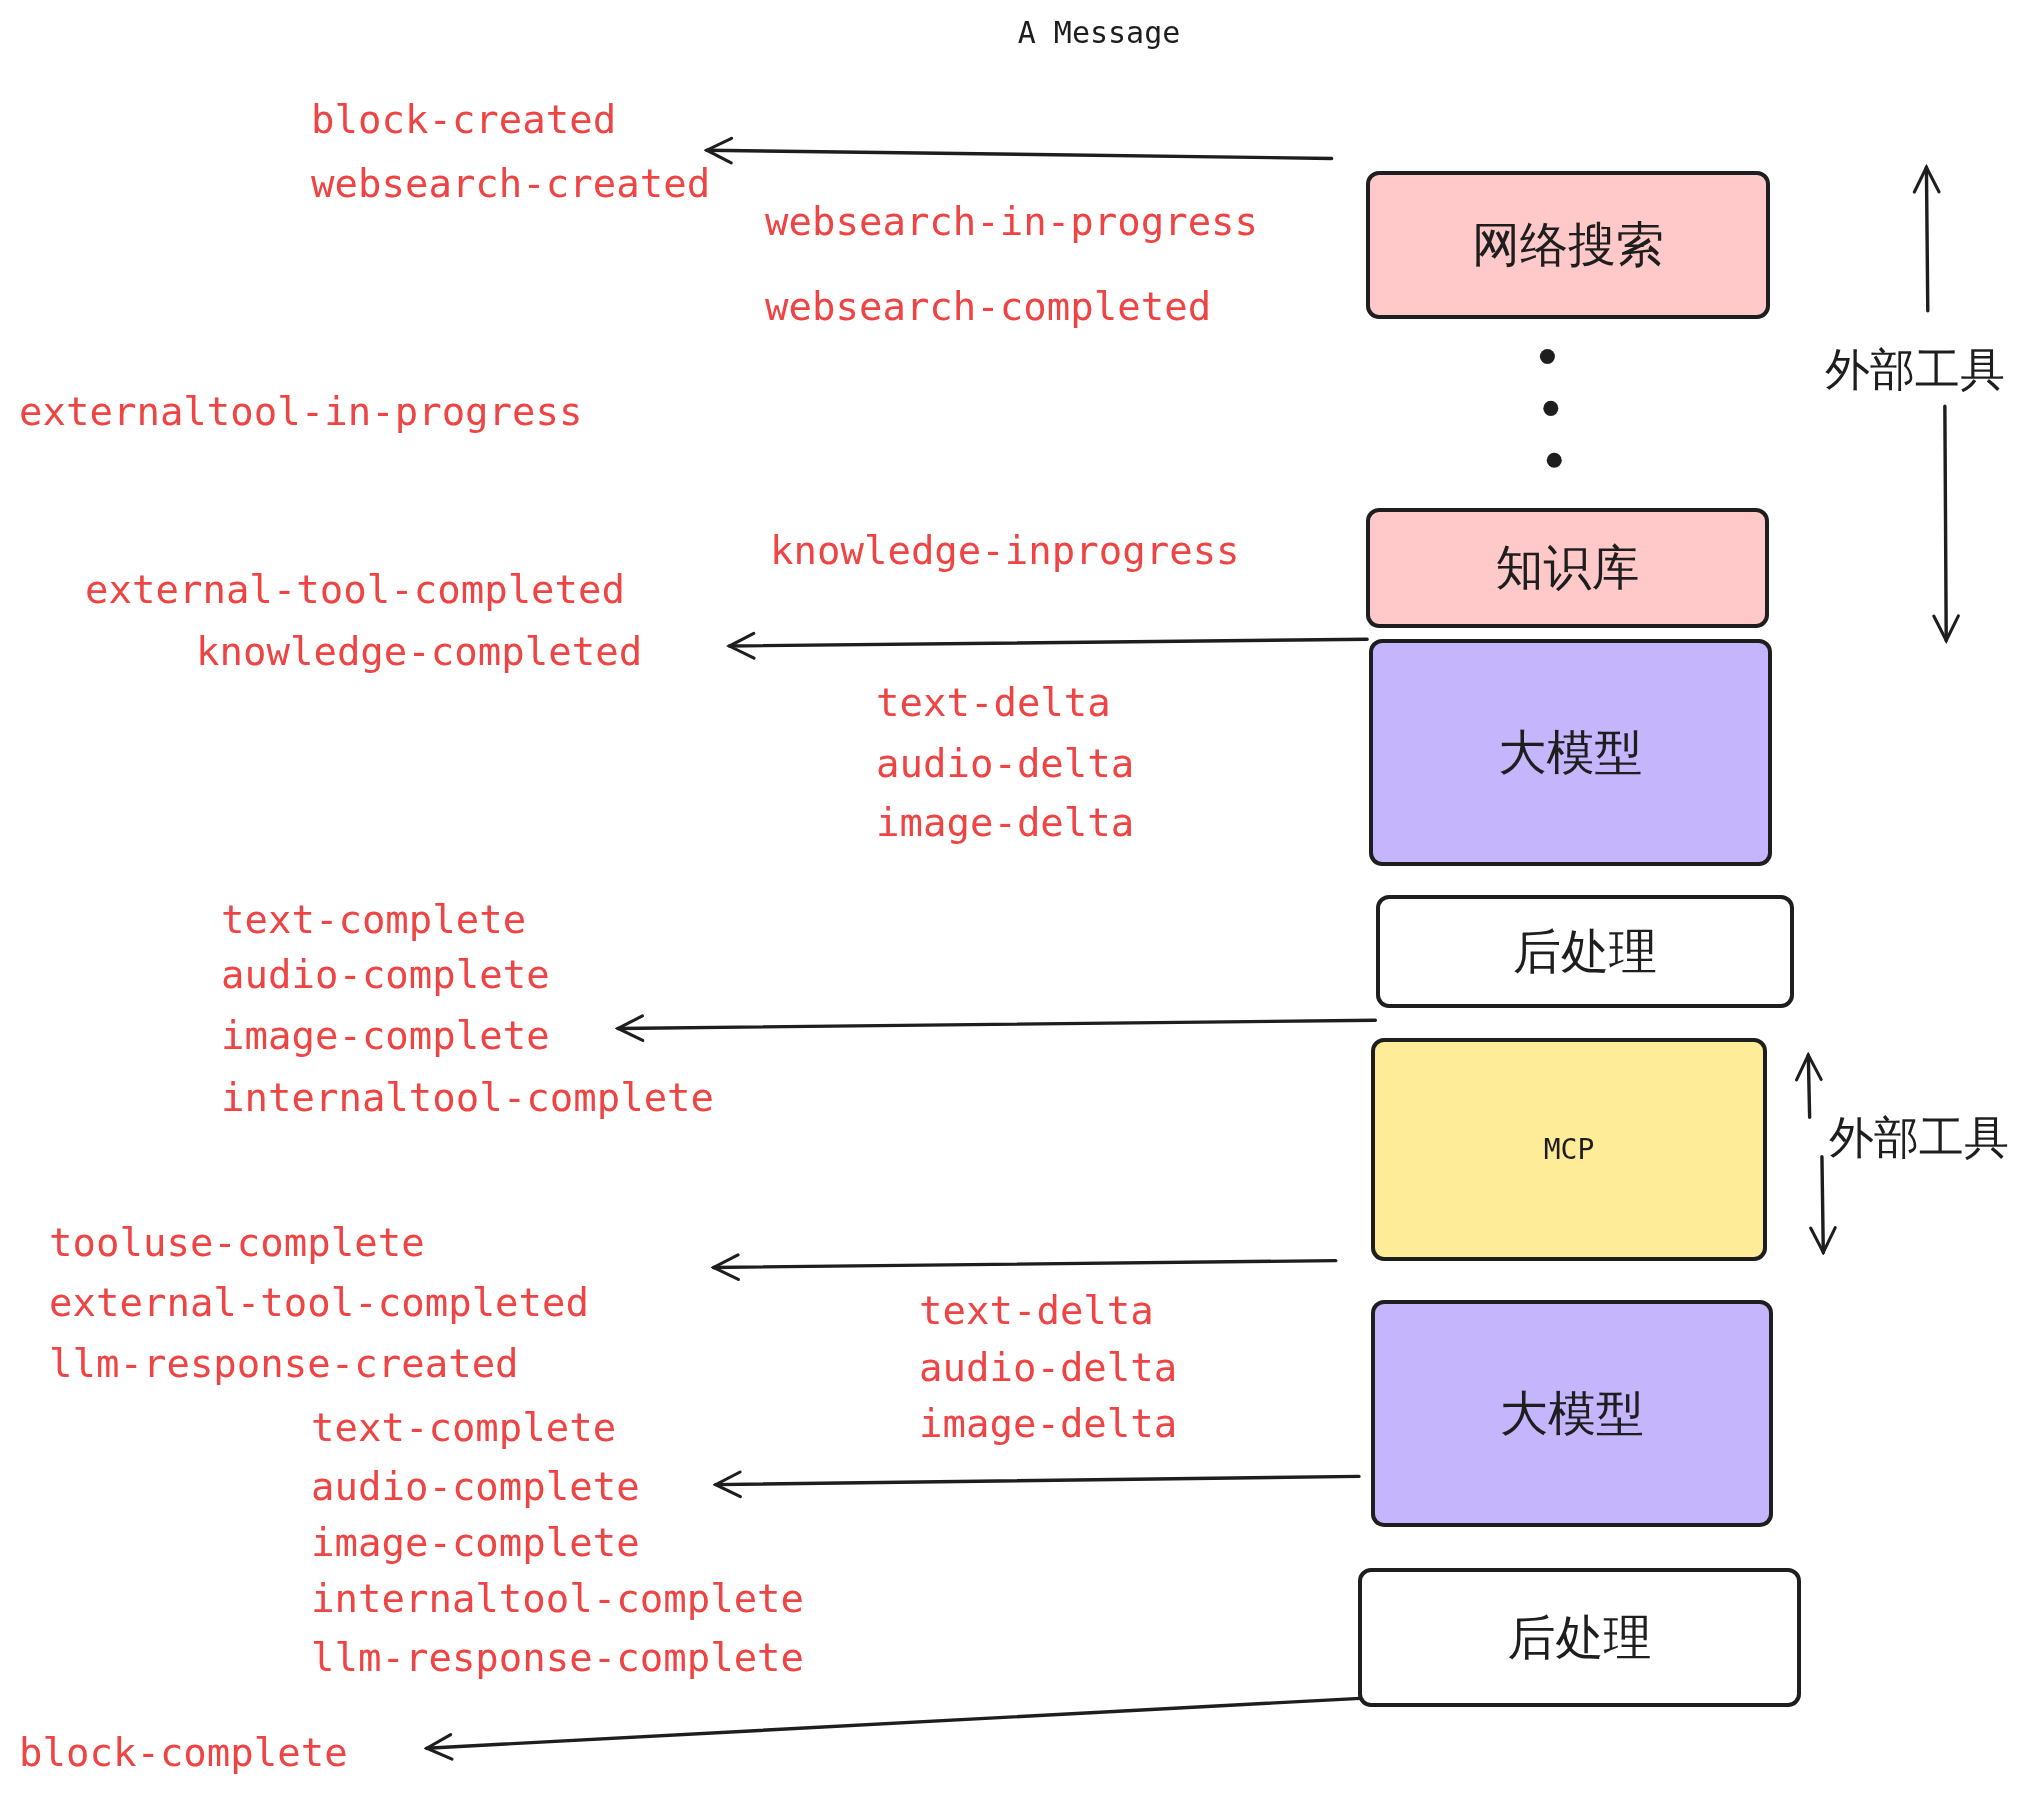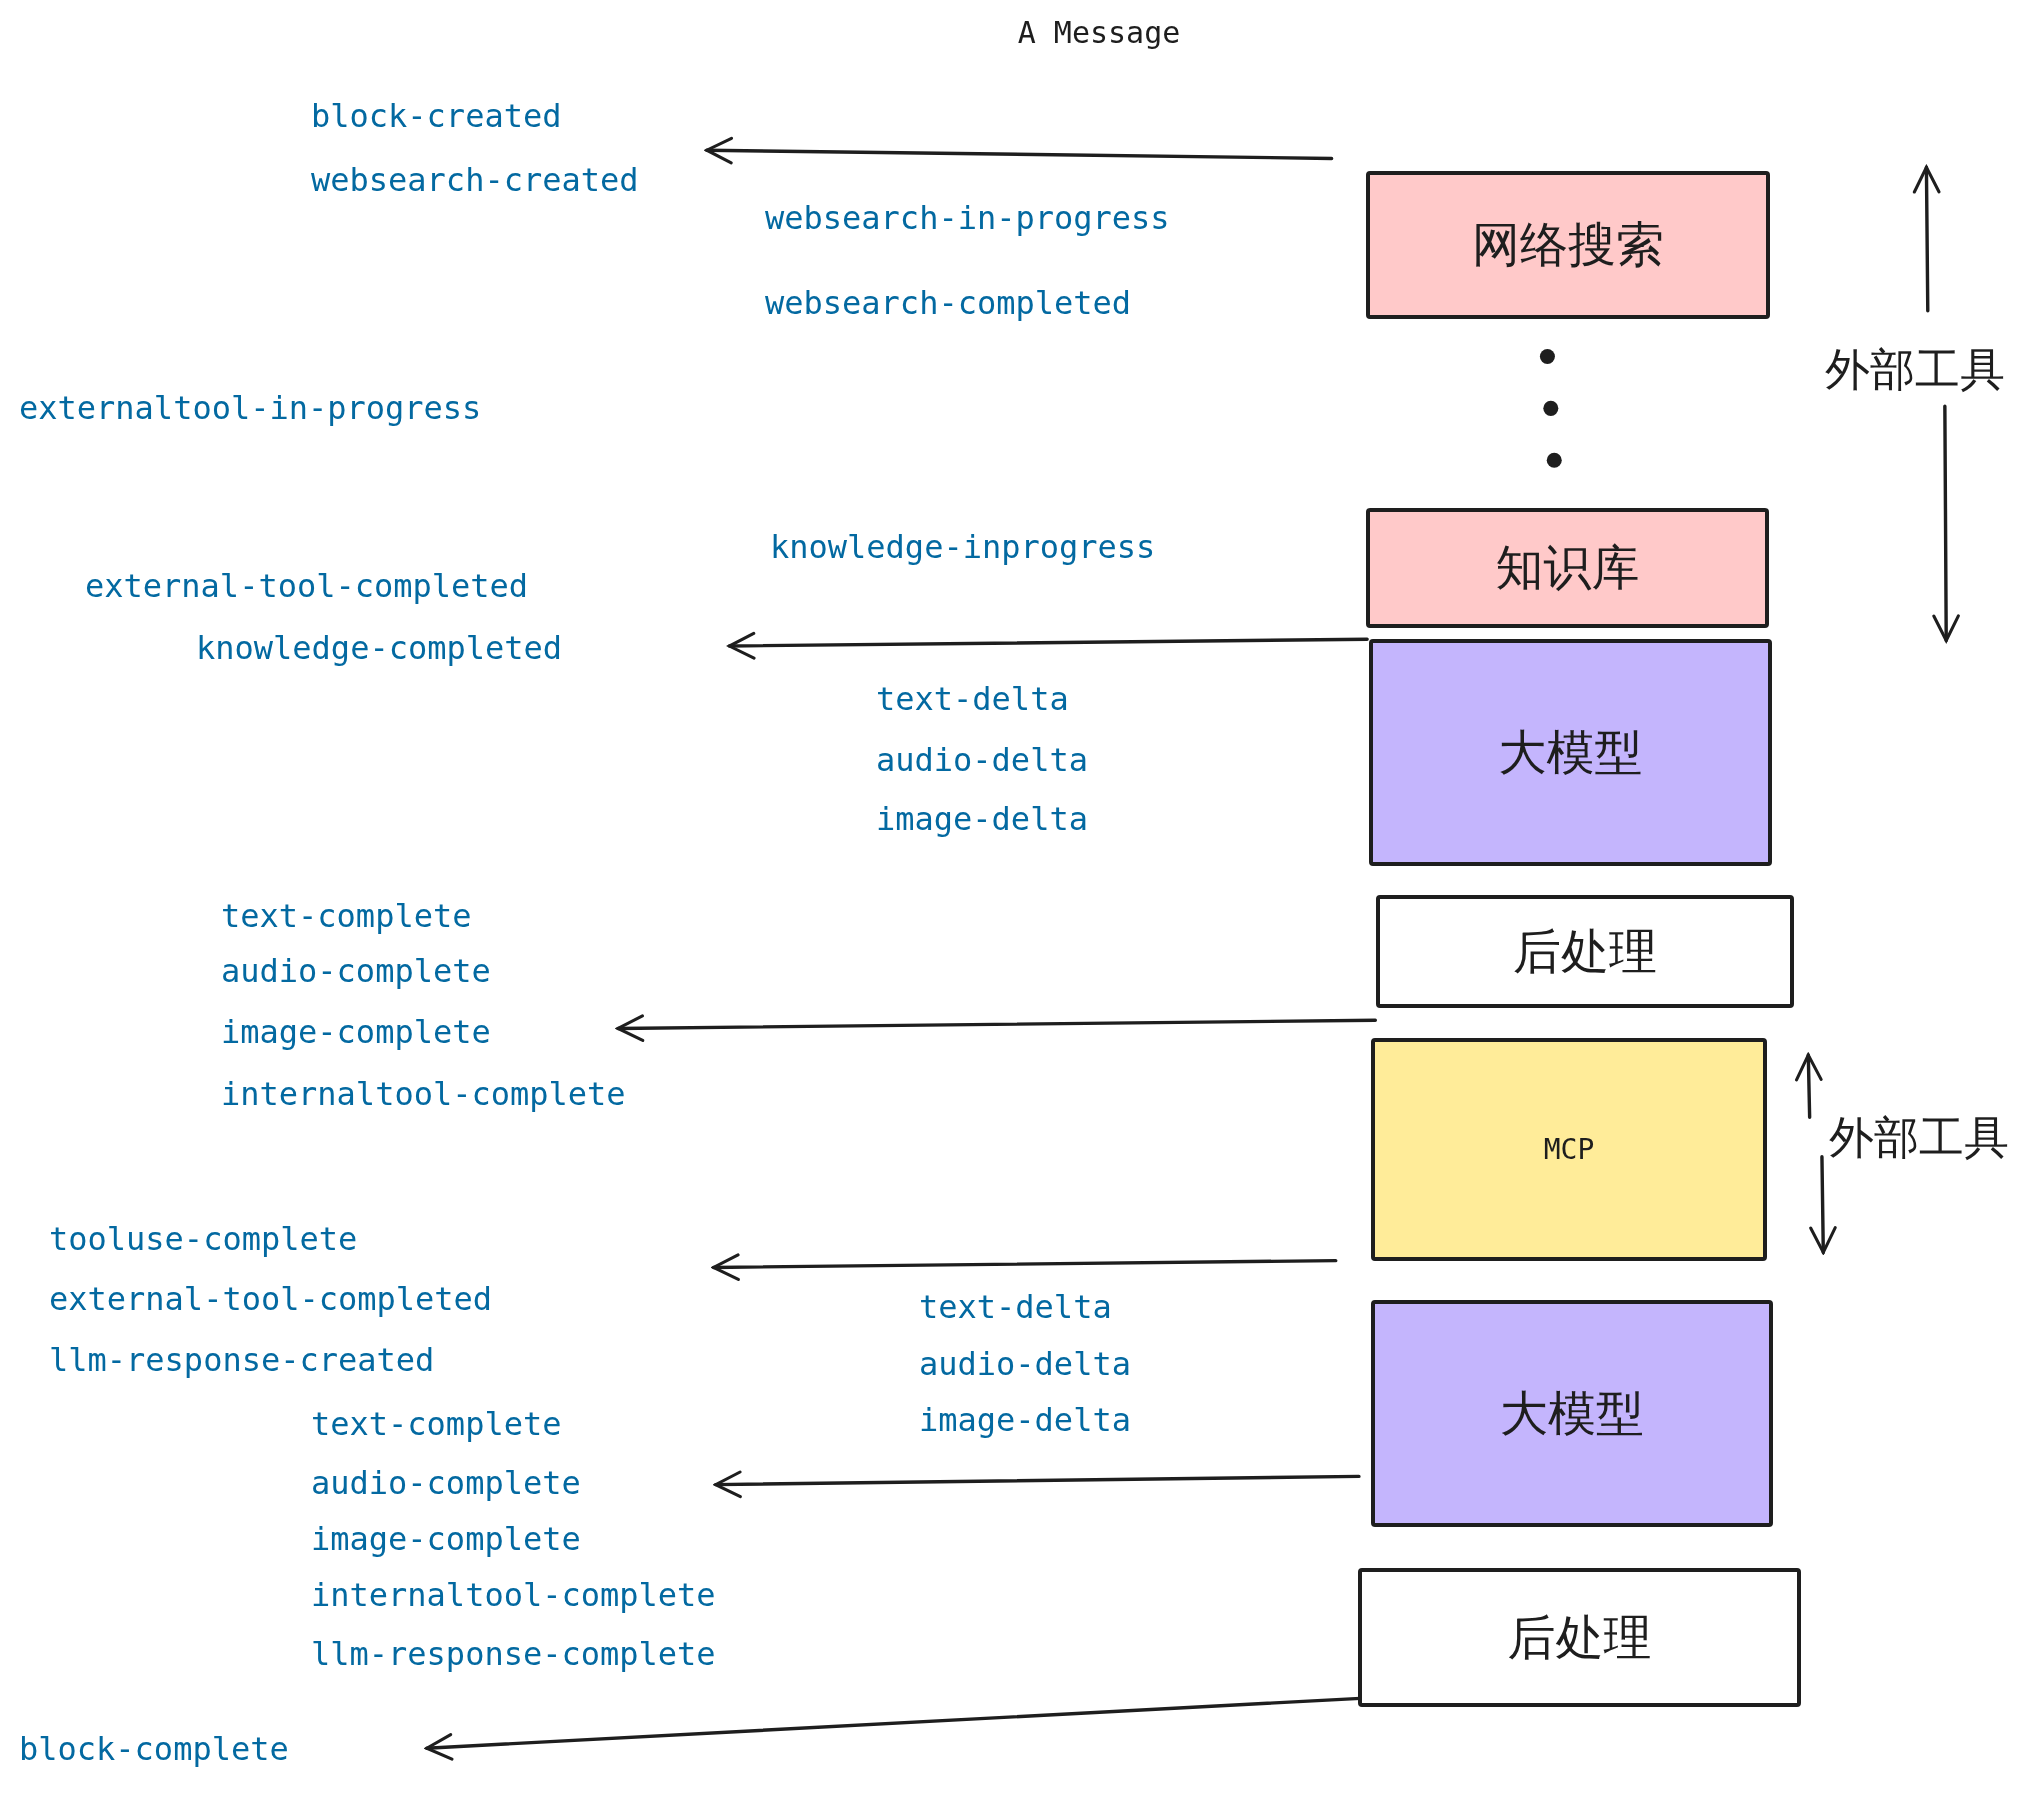--- a/index.html
+++ b/index.html
@@ -7,38 +7,38 @@
     position:relative;
     width:2035px;height:1796px;
     background:#ffffff;
     overflow:hidden;
     font-family:"DejaVu Sans Mono", monospace;
     color:#1e1e1e;
   }
   .ev{
     position:absolute;
     font-family:"DejaVu Sans Mono", monospace;
-    font-size:32px;
+    font-size:39px;
     line-height:1.0;
     white-space:nowrap;
-    color:#0369a1;
+    color:#ef4444;
   }
   .title{
     position:absolute;
     left:966px;top:15px;width:266px;
     text-align:center;
     font-family:"DejaVu Sans Mono", monospace;
     font-size:30px;
     color:#1e1e1e;
     white-space:nowrap;
   }
   .box{
     position:absolute;
     border:4.1px solid #1e1e1e;
-    border-radius:4px;
+    border-radius:13px;
     display:flex;align-items:center;justify-content:center;
     box-sizing:border-box;
   }
   .box .blabel{
     font-family:"DejaVu Sans", sans-serif;
     font-size:48px;
     color:#1e1e1e;
     white-space:nowrap;
   }
   .box .blabel.mono{

